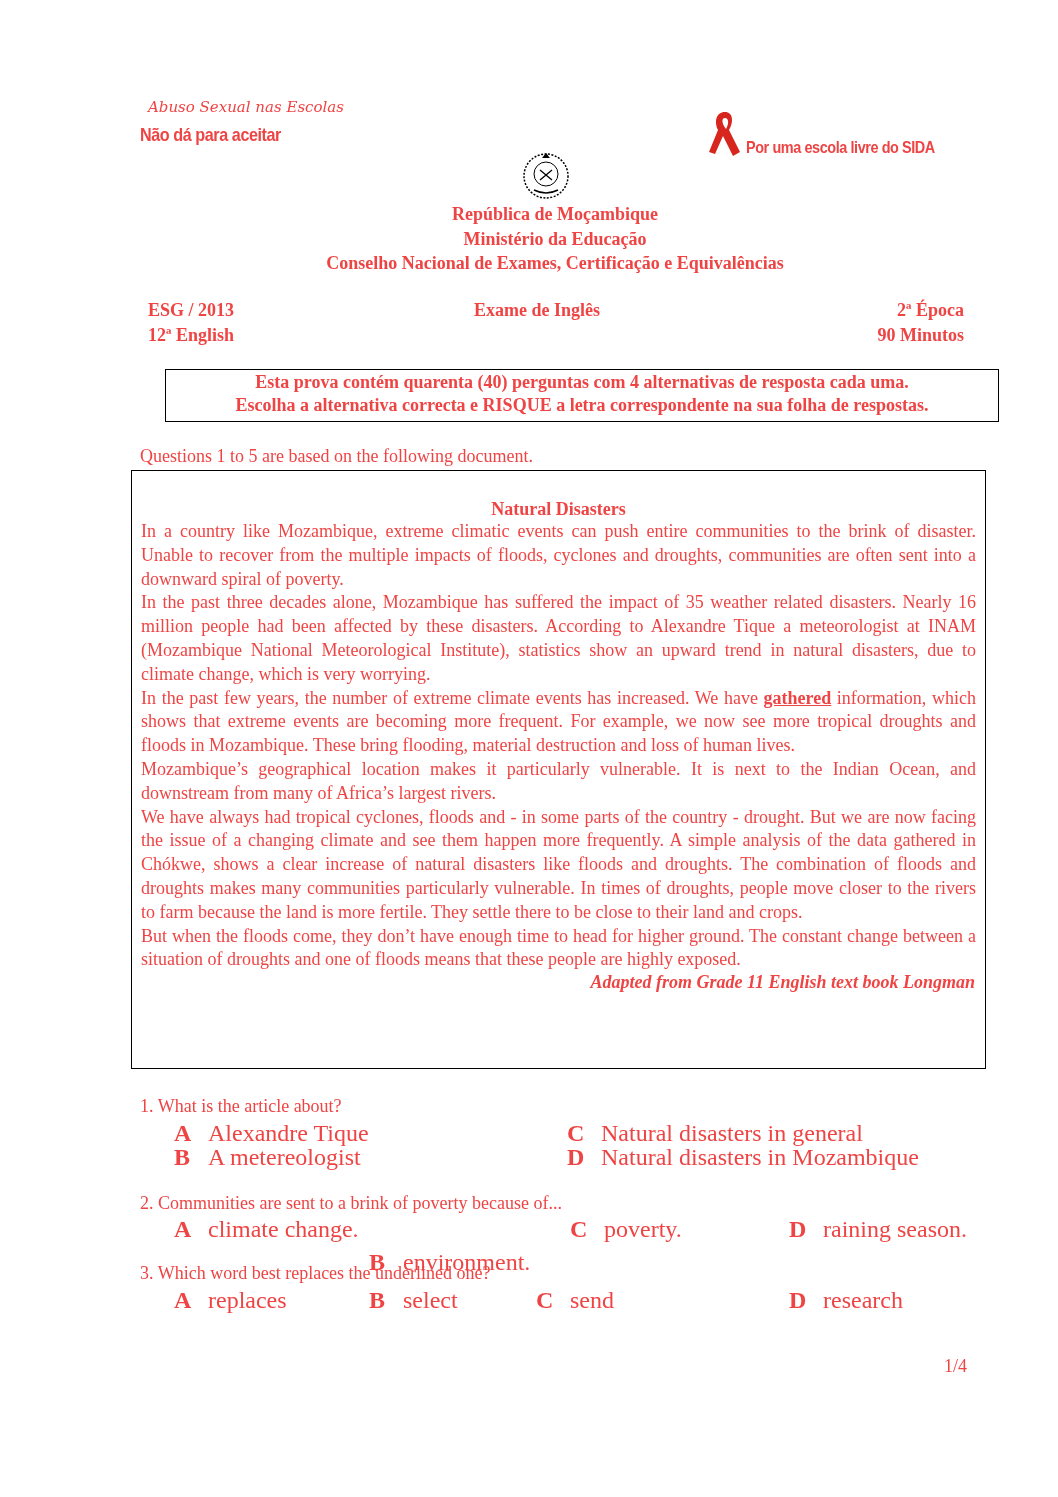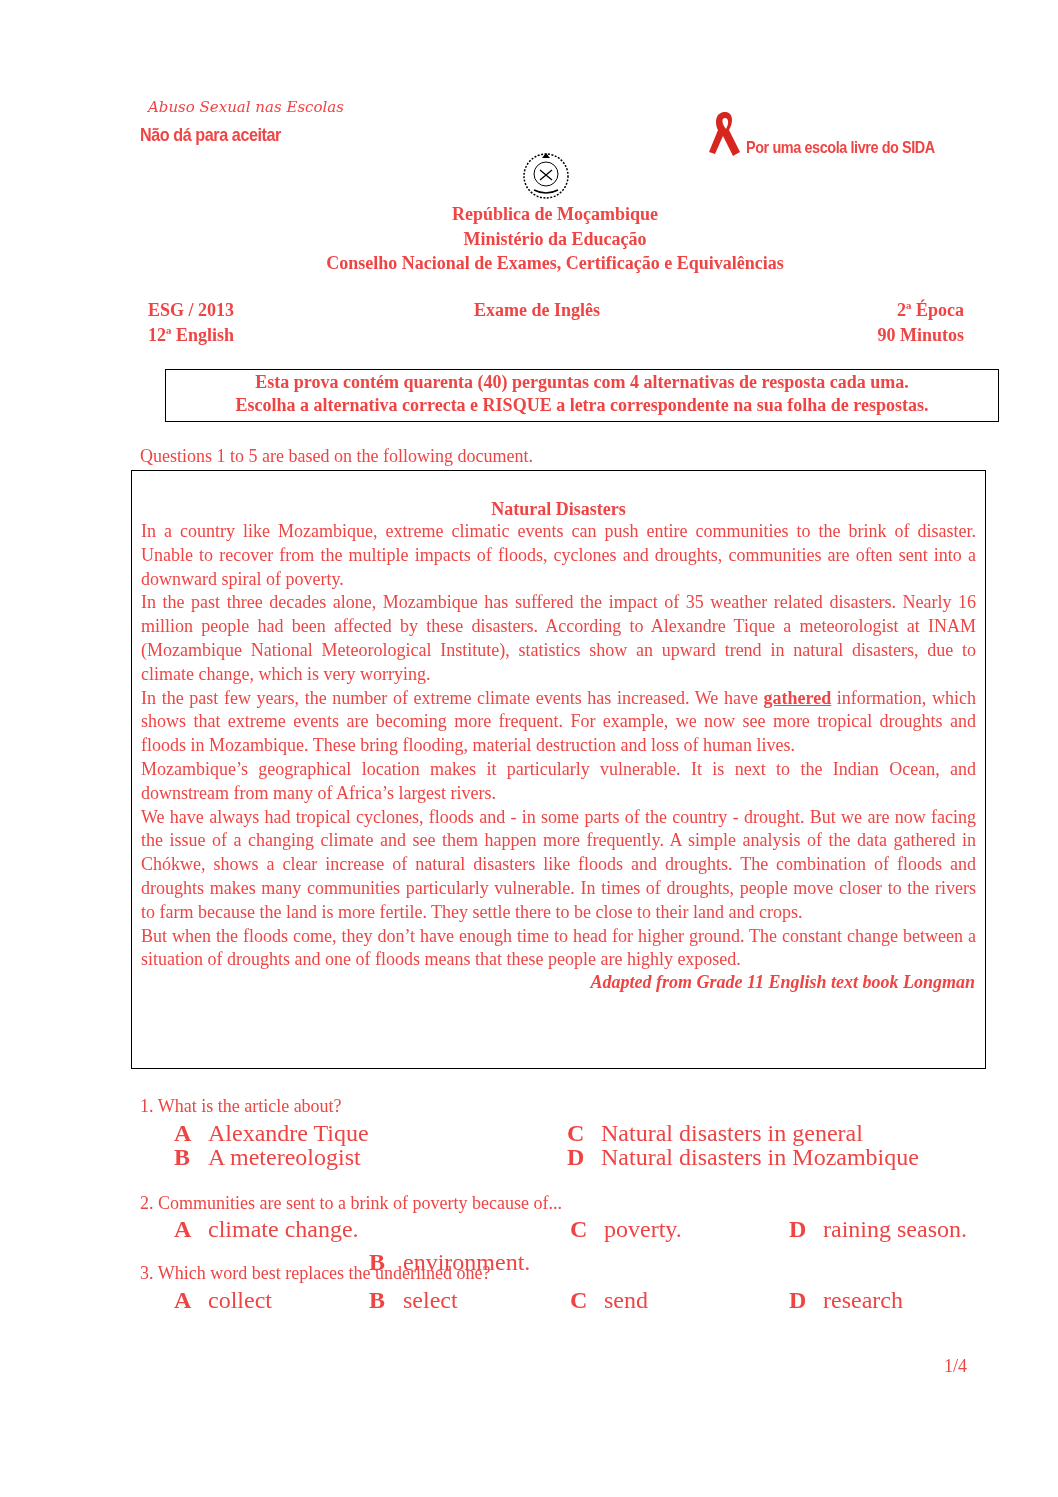--- a/index.html
+++ b/index.html
@@ -94,19 +94,19 @@
   </div>
   <div class="opt" style="left:174px; top:1216px;"><b>A</b><span>climate change.</span></div>
   <div class="opt" style="left:369px; top:1216px;margin-top:33px;"><b>B</b><span>environment.</span></div>
   <div class="opt" style="left:570px; top:1216px;"><b>C</b><span>poverty.</span></div>
   <div class="opt" style="left:789px; top:1216px;"><b>D</b><span>raining season.</span></div>
 
   <div class="abs q" style="left:140px; top:1263px;">
     <span class="num">3.</span>
     <span class="stem">Which word best replaces the underlined one?</span>
   </div>
-  <div class="opt" style="left:174px; top:1287px;"><b>A</b><span>collect</span></div>
+  <div class="opt" style="left:174px; top:1287px;"><b>A</b><span>replaces</span></div>
   <div class="opt" style="left:369px; top:1287px;"><b>B</b><span>select</span></div>
-  <div class="opt" style="left:570px; top:1287px;"><b>C</b><span>send</span></div>
+  <div class="opt" style="left:536px; top:1287px;"><b>C</b><span>send</span></div>
   <div class="opt" style="left:789px; top:1287px;"><b>D</b><span>research</span></div>
 
   <div class="abs pnum">1/4</div>
 </div>
 
 </body></html>

